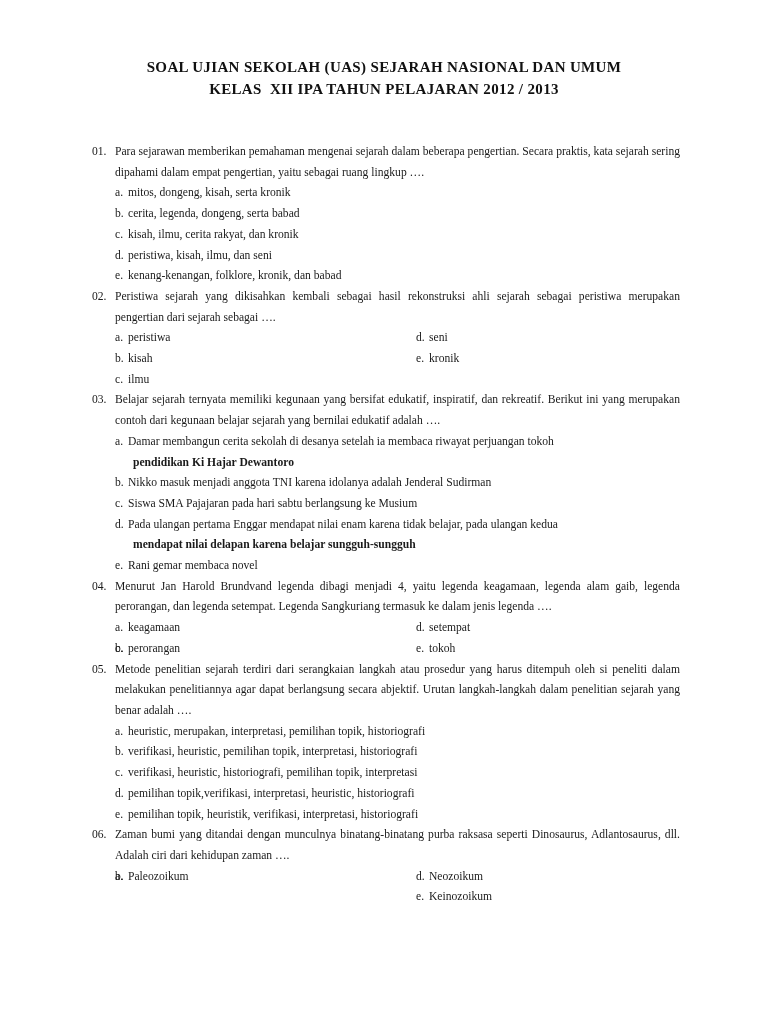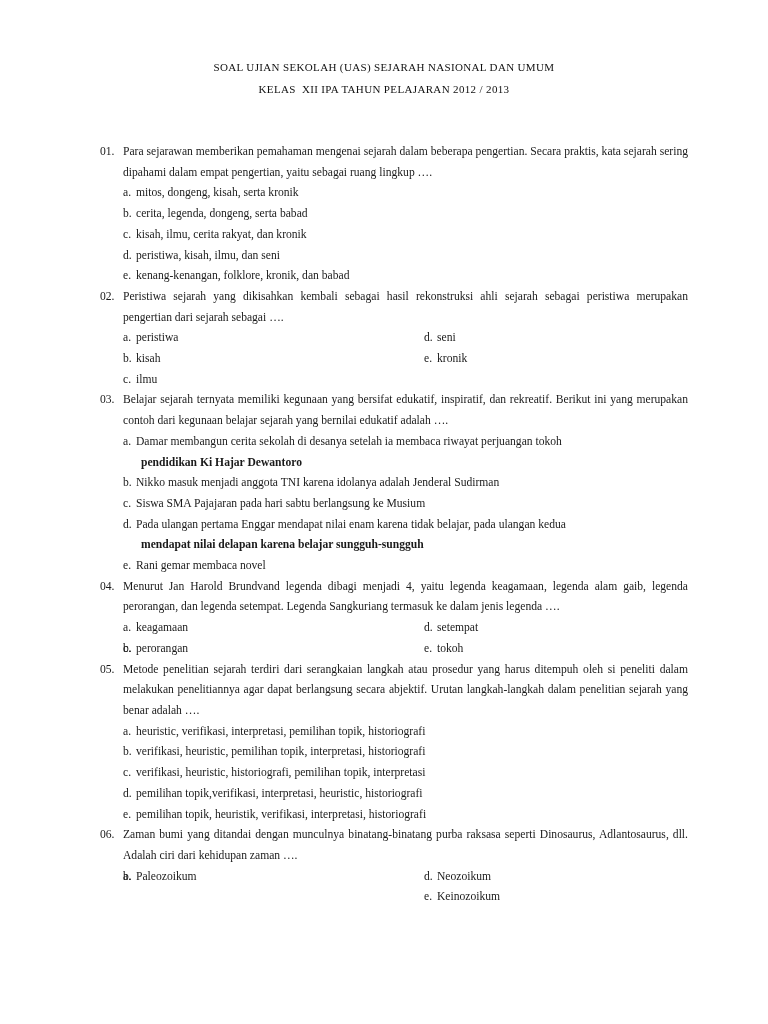--- a/index.html
+++ b/index.html
@@ -17,30 +17,30 @@
     overflow: hidden;
     font-family: "Liberation Serif", "DejaVu Serif", serif;
     color: #1a1a1a;
     box-sizing: border-box;
   }
   .header {
     padding-top: 56px;
     text-align: center;
   }
   .header .title-line {
-    font-weight: normal;
-    font-size: 11px;
+    font-weight: bold;
+    font-size: 15px;
     letter-spacing: 0.35px;
     line-height: 22px;
     white-space: pre;
     color: #111111;
   }
   .body-block {
     position: absolute;
-    left: 100px;
+    left: 92px;
     top: 142px;
     width: 588px;
   }
   .question {
     display: block;
     margin-bottom: 0px;
   }
   .q-stem {
     position: relative;
     padding-left: 23px;
@@ -233,21 +233,21 @@
               </div>
             </div>
           </div>
         </div>
       </div>
       <div class="question">
         <div class="q-stem"><span class="q-num">05.</span><span>Metode penelitian sejarah terdiri dari serangkaian langkah atau prosedur yang harus ditempuh oleh si peneliti dalam melakukan penelitiannya agar dapat berlangsung secara abjektif. Urutan langkah-langkah dalam penelitian sejarah yang benar adalah ….</span></div>
         <div class="options single">
           <div class="opt">
             <span class="opt-letter">a.</span>
-            <span class="opt-text"><span>heuristic, verifikasi, interpretasi, pemilihan topik, historiografi</span></span>
+            <span class="opt-text"><span>heuristic, merupakan, interpretasi, pemilihan topik, historiografi</span></span>
           </div>
           <div class="opt">
             <span class="opt-letter">b.</span>
             <span class="opt-text"><span>verifikasi, heuristic, pemilihan topik, interpretasi, historiografi</span></span>
           </div>
           <div class="opt">
             <span class="opt-letter">c.</span>
             <span class="opt-text"><span>verifikasi, heuristic, historiografi, pemilihan topik, interpretasi</span></span>
           </div>
           <div class="opt">

